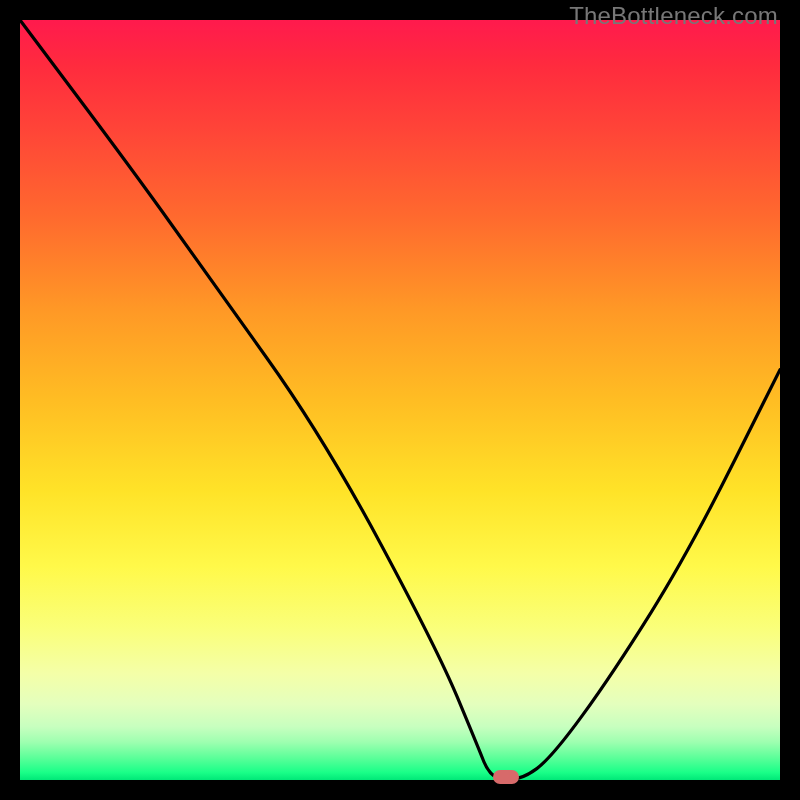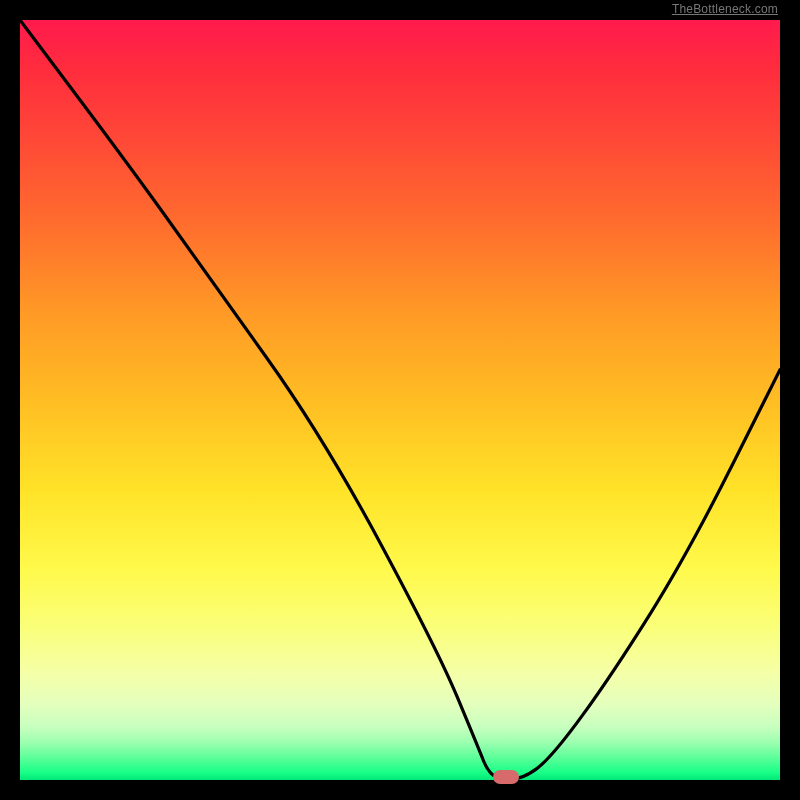--- a/index.html
+++ b/index.html
@@ -49,25 +49,24 @@
       #5eff9a 97%,
       #1aff88 99%,
       #00e878 100%
     );
   }
   .watermark {
     position: absolute;
     top: 2px;
     right: 22px;
     color: #777;
-    font-size: 12px;
+    font-size: 24px;
     font-weight: 500;
     letter-spacing: 0.2px;
     user-select: none;
-    text-decoration: underline;
   }
   .curve {
     position: absolute;
     left: 0;
     top: 0;
     width: 100%;
     height: 100%;
     pointer-events: none;
   }
   .marker {

